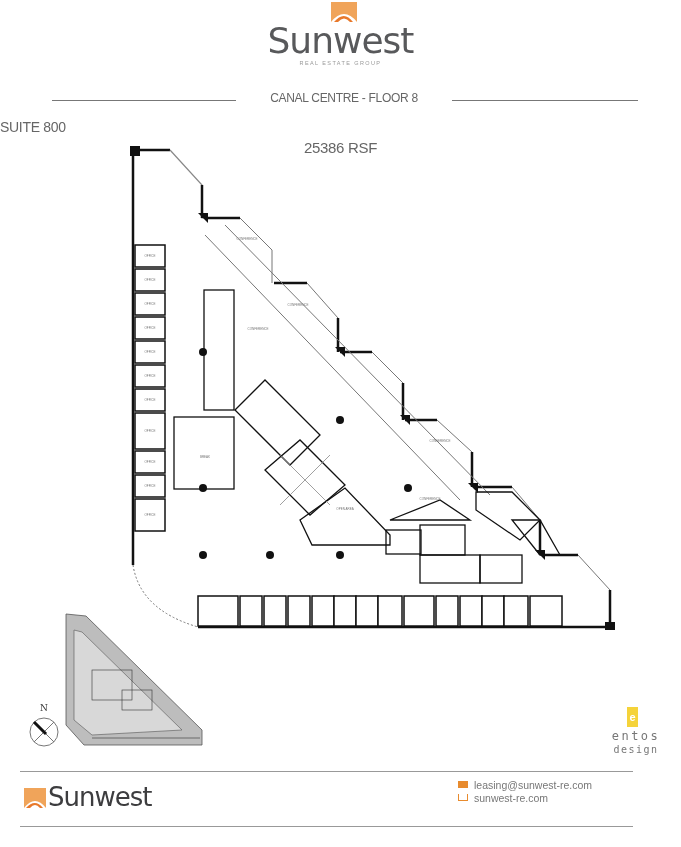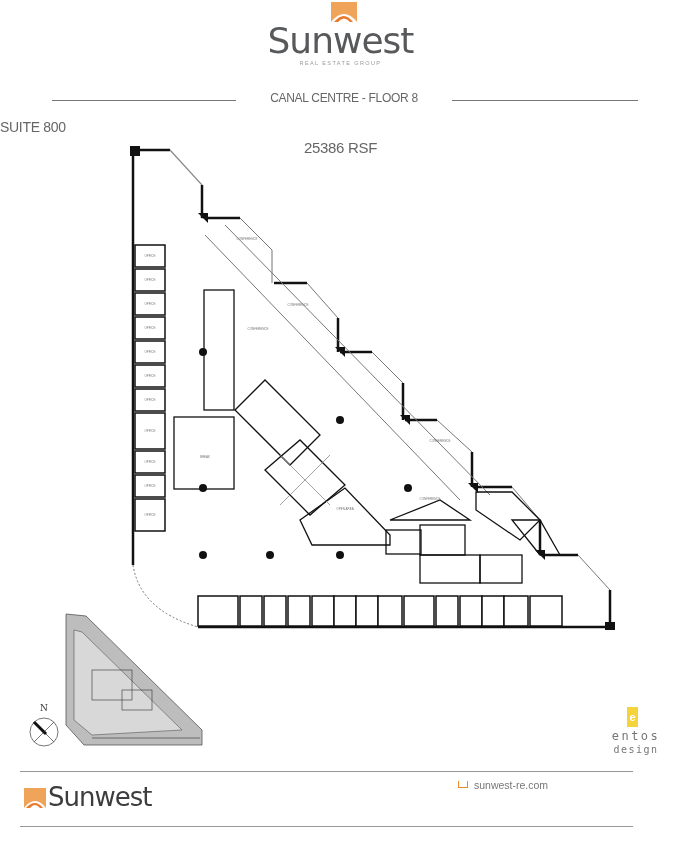--- a/index.html
+++ b/index.html
@@ -232,17 +232,21 @@
     <rect x="0" y="0" width="22" height="20" fill="#f0a45a"></rect>
     <path d="M0 20 Q11 6 22 20 Z" fill="#ffffff"></path>
     <path d="M2 20 Q11 10 19 20 Z" fill="#e8782a"></path>
     <path d="M6 20 Q11 14 16 20 Z" fill="#ffffff"></path>
   </svg>
   <div class="word">Sunwest</div>
 </div>
 
 <div class="contact">
   <div class="row">
+    <span class="ico mail"></span>
+    <span>leasing@sunwest-re.com</span>
+  </div>
+  <div class="row">
     <span class="ico web"></span>
     <span>sunwest-re.com</span>
   </div>
 </div>
 <div class="footer-rule b"></div>
 
 </body></html>

